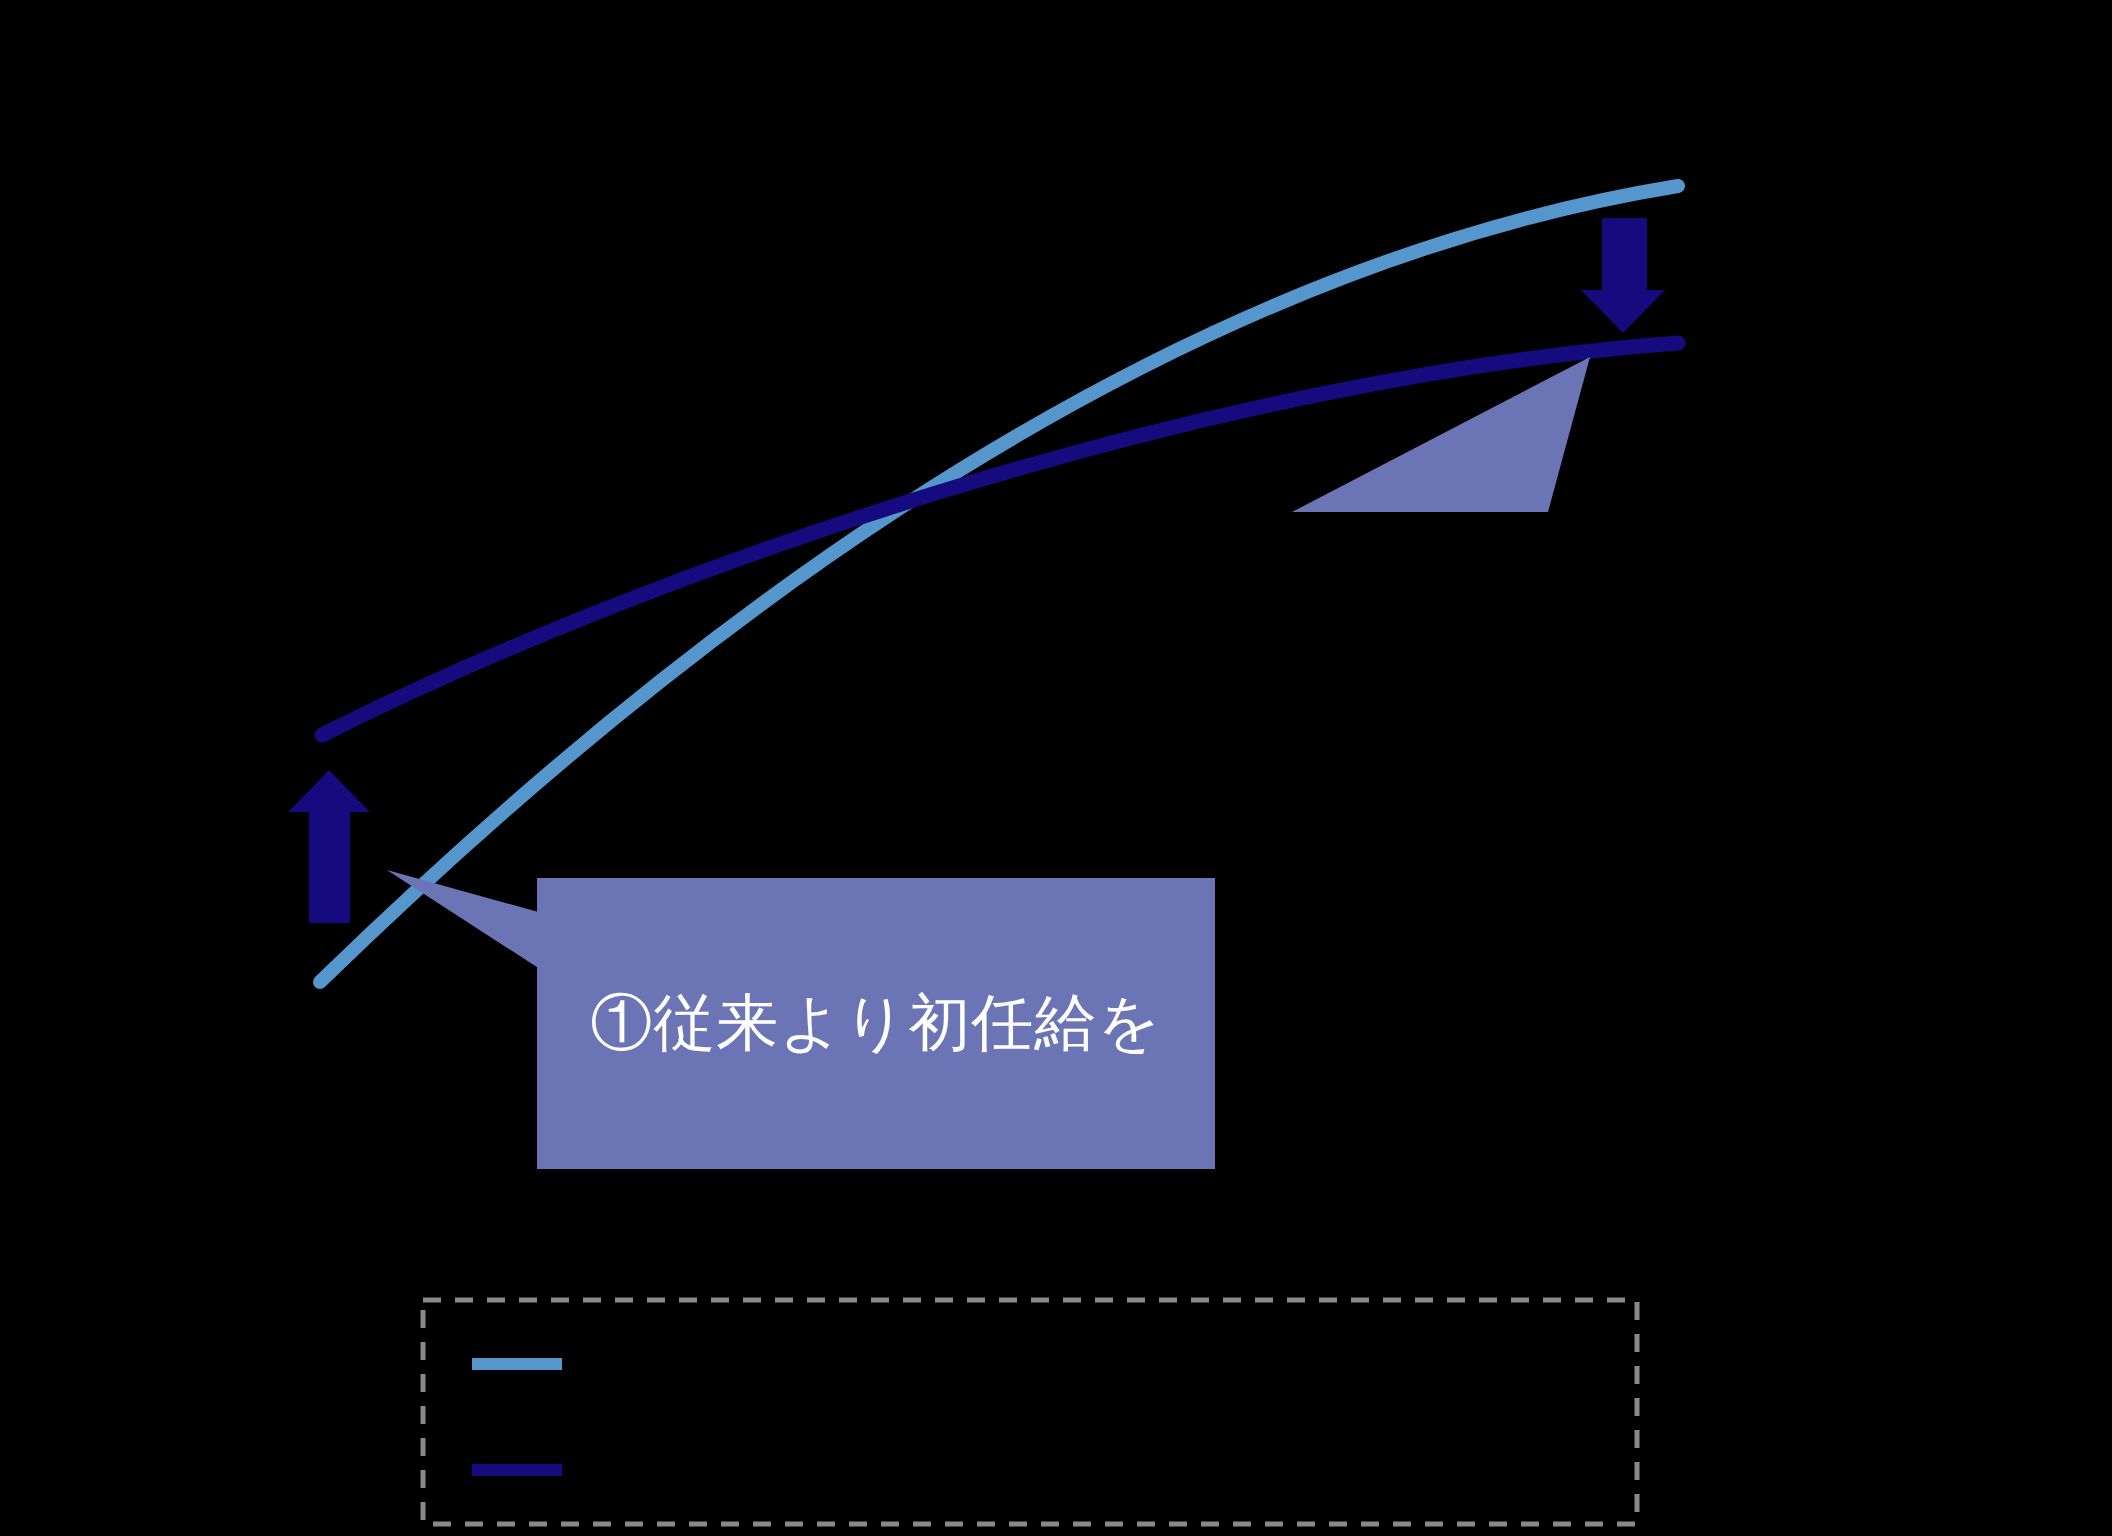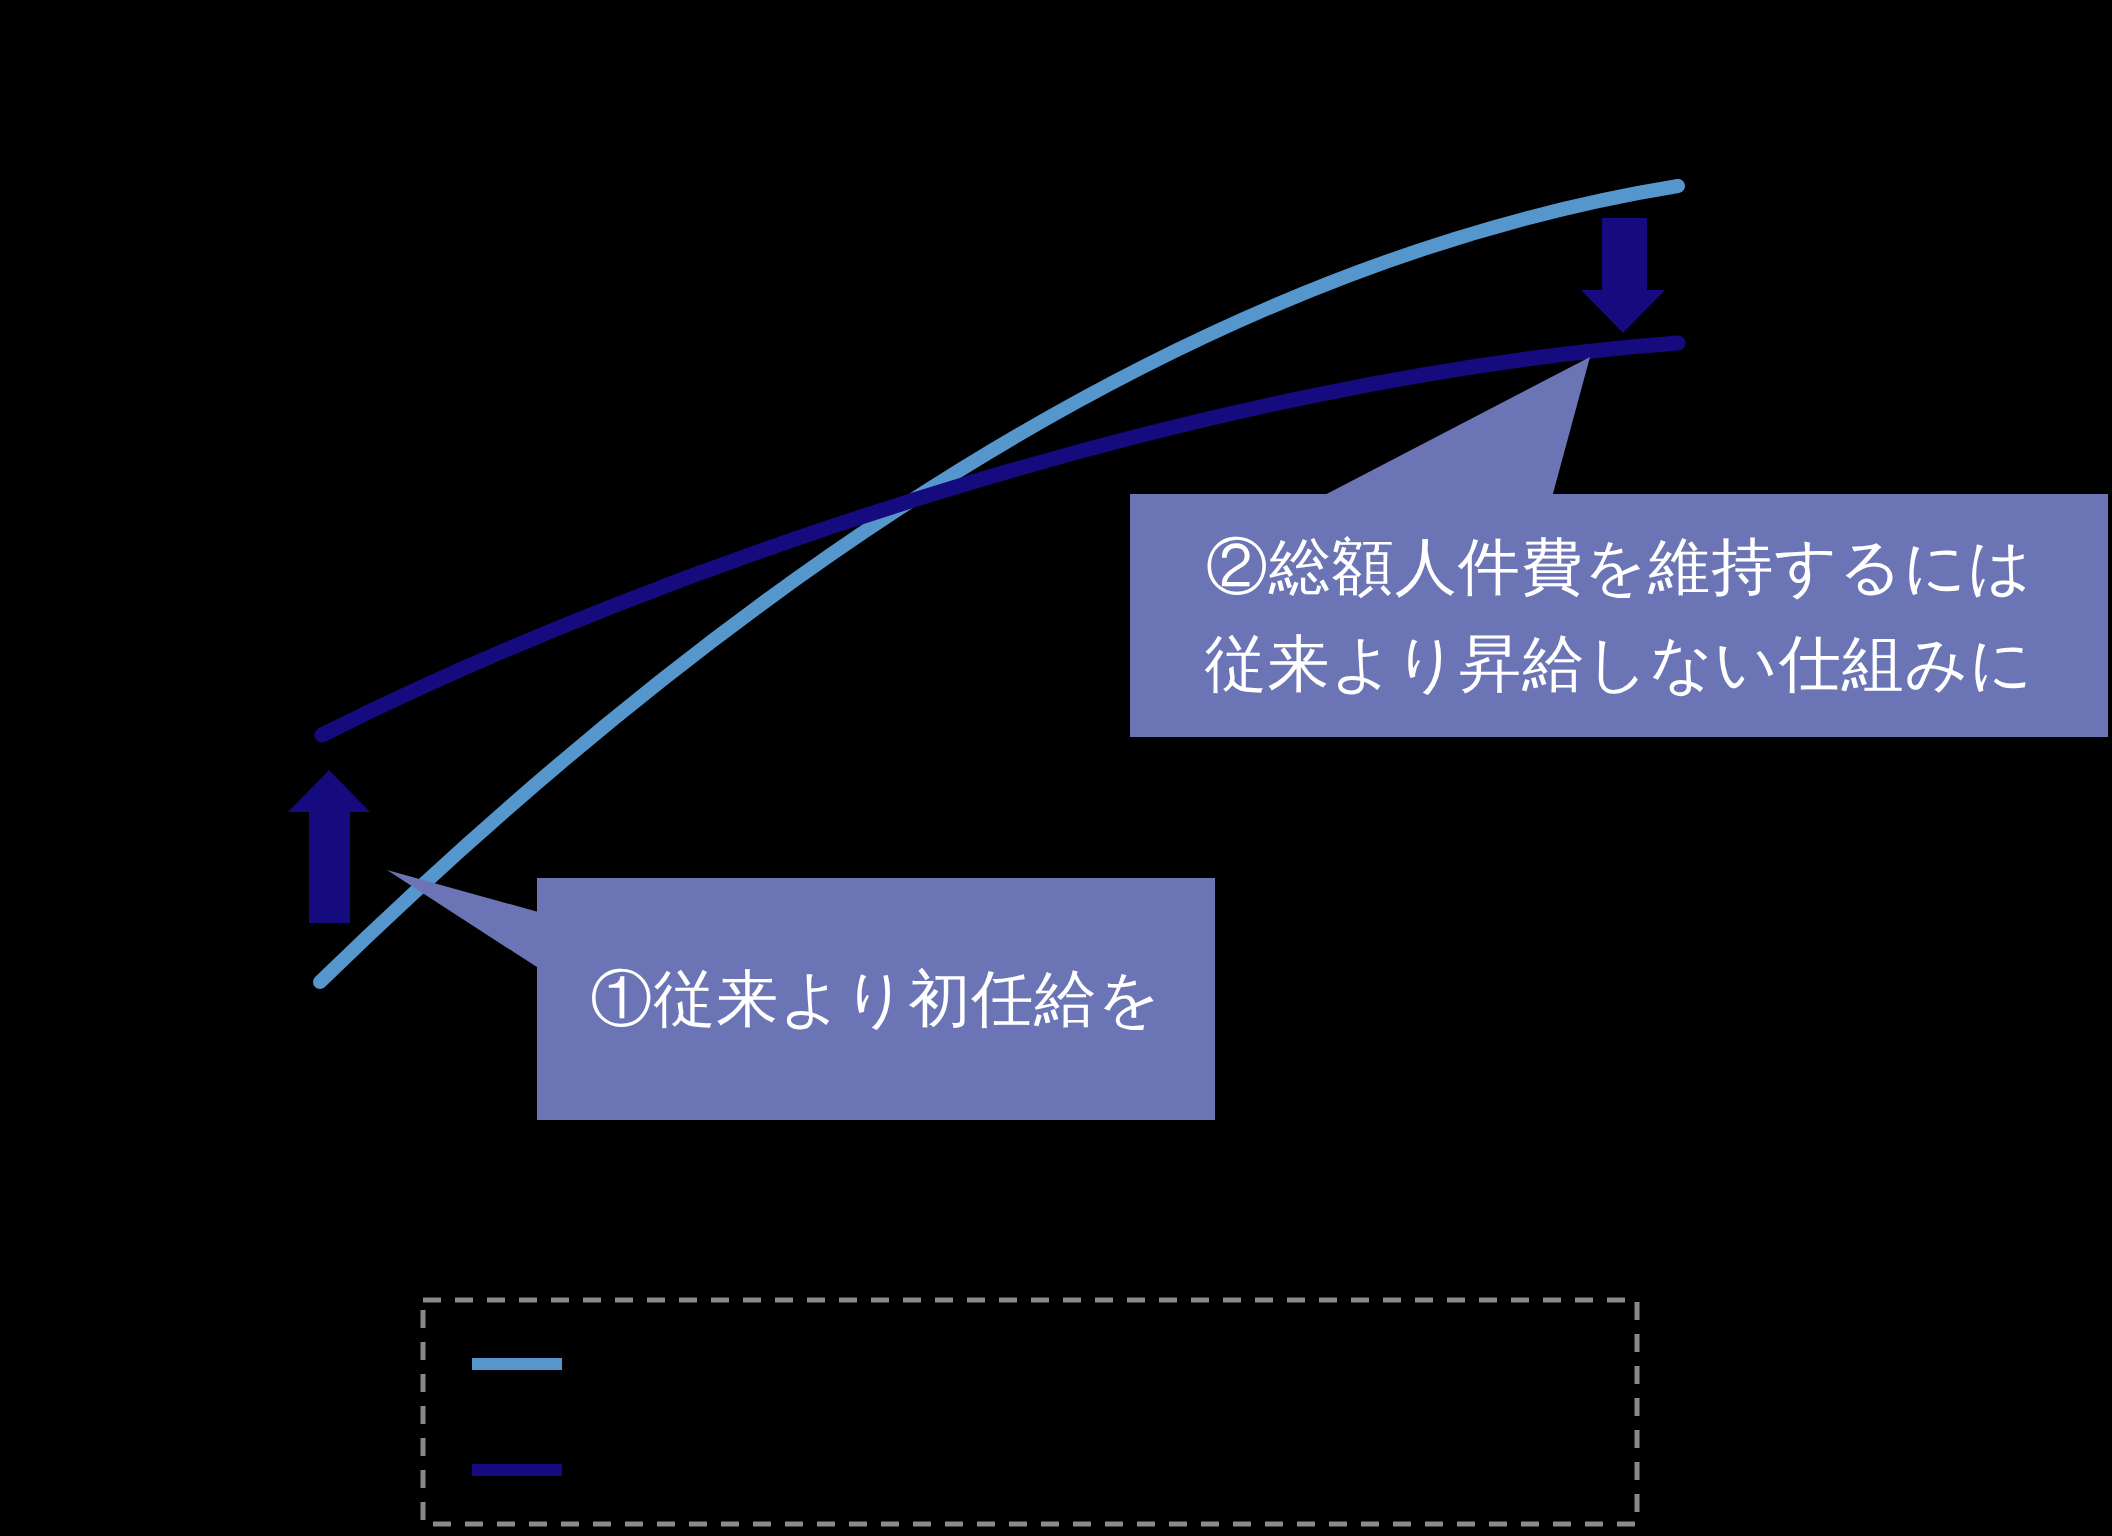--- a/index.html
+++ b/index.html
@@ -36,21 +36,21 @@
     font-size: 62px;
     line-height: 1.55;
     font-weight: 300;
     letter-spacing: 1px;
     white-space: nowrap;
   }
   .callout-1 {
     left: 537px;
     top: 878px;
     width: 678px;
-    height: 242px;
+    height: 291px;
   }
   .callout-2 {
     left: 1130px;
     top: 494px;
     width: 978px;
     height: 243px;
   }
 </style>
 </head>
 <body>
@@ -75,18 +75,14 @@
       <rect x="423" y="1300" width="1214" height="224" fill="none" stroke="#8A8A8A" stroke-width="5" stroke-dasharray="18 14"></rect>
       <rect x="472" y="1358" width="90" height="12" fill="#5596CD"></rect>
       <rect x="472" y="1464" width="90" height="12" fill="#150B7E"></rect>
     </g>
   </svg>
 
   <div class="callout callout-1">
     <div>①従来より初任給を</div>
   </div>
 
-  <div class="callout callout-2">
-    <div>②総額人件費を維持するには</div>
-    <div>従来より昇給しない仕組みに</div>
-  </div>
 
 </div>
 
 </body></html>

